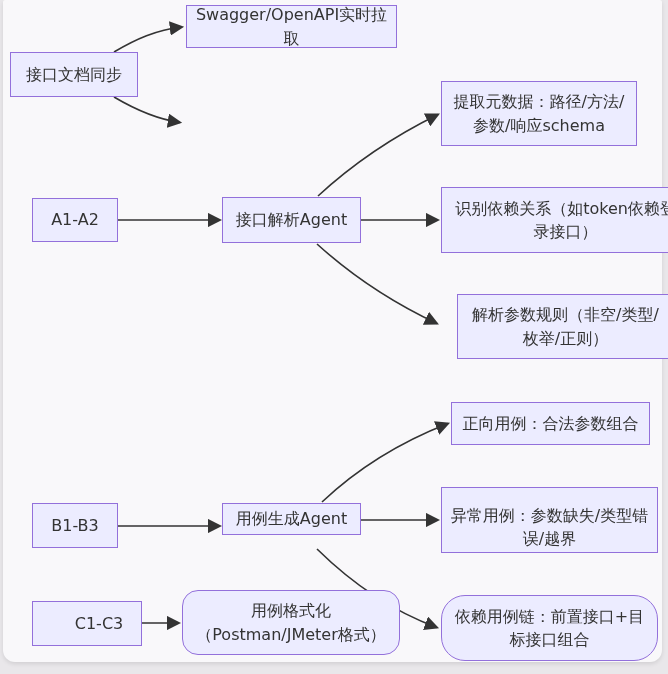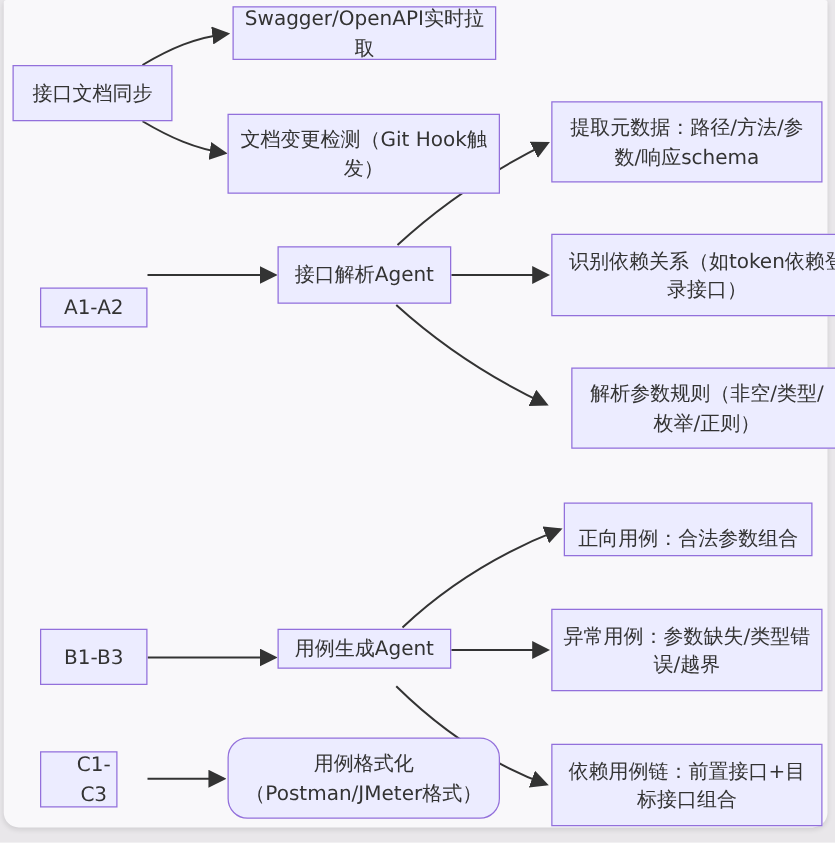--- a/index.html
+++ b/index.html
@@ -69,52 +69,49 @@
     </g>
 </svg>
 
 <div id="nodes-layer">
     <div class="node" style="left: 10px; top: 52px; width: 128px; height: 45px;">
       <span class="lbl">接口文档同步</span>
     </div>
     <div class="node" style="left: 186px; top: 5px; width: 211px; height: 43px;">
       <span class="lbl">Swagger/OpenAPI实时拉取</span>
     </div>
-    <div class="node" style="left: 182px; top: 91px; width: 218px; height: 64px;">
-      <span class="lbl">文档变更检测（Git Hook触发）</span>
-    </div>
-    <div class="node" style="left: 32px; top: 198px; width: 86px; height: 32px; margin-top: 32px;">
+    <div class="node" style="left: 32px; top: 198px; width: 86px; height: 44px;">
       <span class="lbl">A1-A2</span>
     </div>
     <div class="node" style="left: 222px; top: 197px; width: 139px; height: 46px; text-align: right;">
       <span class="lbl">接口解析Agent</span>
     </div>
-    <div class="node" style="left: 441px; top: 81px; width: 217px; height: 65px;">
+    <div class="node" style="left: 441px; top: 81px; width: 196px; height: 65px;">
       <span class="lbl">提取元数据：路径/方法/参数/响应schema</span>
     </div>
     <div class="node" style="left: 441px; top: 187px; width: 249px; height: 66px;">
       <span class="lbl">识别依赖关系（如token依赖登录接口）</span>
     </div>
     <div class="node" style="left: 457px; top: 294px; width: 217px; height: 65px;">
       <span class="lbl">解析参数规则（非空/类型/枚举/正则）</span>
     </div>
     <div class="node" style="left: 32px; top: 503px; width: 86px; height: 45px; text-align: center;">
       <span class="lbl">B1-B3</span>
     </div>
     <div class="node" style="left: 222px; top: 503px; width: 139px; height: 32px;">
       <span class="lbl">用例生成Agent</span>
     </div>
-    <div class="node" style="left: 451px; top: 402px; width: 199px; height: 43px; align-items: flex-end;">
+    <div class="node" style="left: 451px; top: 402px; width: 199px; height: 43px;">
       <span class="lbl">正向用例：合法参数组合</span>
     </div>
-    <div class="node" style="left: 441px; top: 487px; width: 217px; height: 66px;">
+    <div class="node" style="left: 441px; top: 487px; width: 217px; height: 66px; align-items: flex-end;">
       <span class="lbl">异常用例：参数缺失/类型错误/越界</span>
     </div>
-    <div class="node" style="left: 32px; top: 601px; width: 62px; height: 45px; padding-left: 32px;">
+    <div class="node" style="left: 32px; top: 601px; width: 110px; height: 45px; padding-left: 32px;">
       <span class="lbl">C1-C3</span>
     </div>
     <div class="node" style="left: 182px; top: 590px; width: 218px; height: 65px; border-radius: 16px;">
       <span class="lbl">用例格式化（Postman/JMeter格式）</span>
     </div>
-    <div class="node" style="left: 441px; top: 595px; width: 217px; height: 66px;">
+    <div class="node" style="left: 441px; top: 595px; width: 217px; height: 66px; border-radius: 24px;">
       <span class="lbl">依赖用例链：前置接口+目标接口组合</span>
     </div>
   </div>
 
 </body></html>

